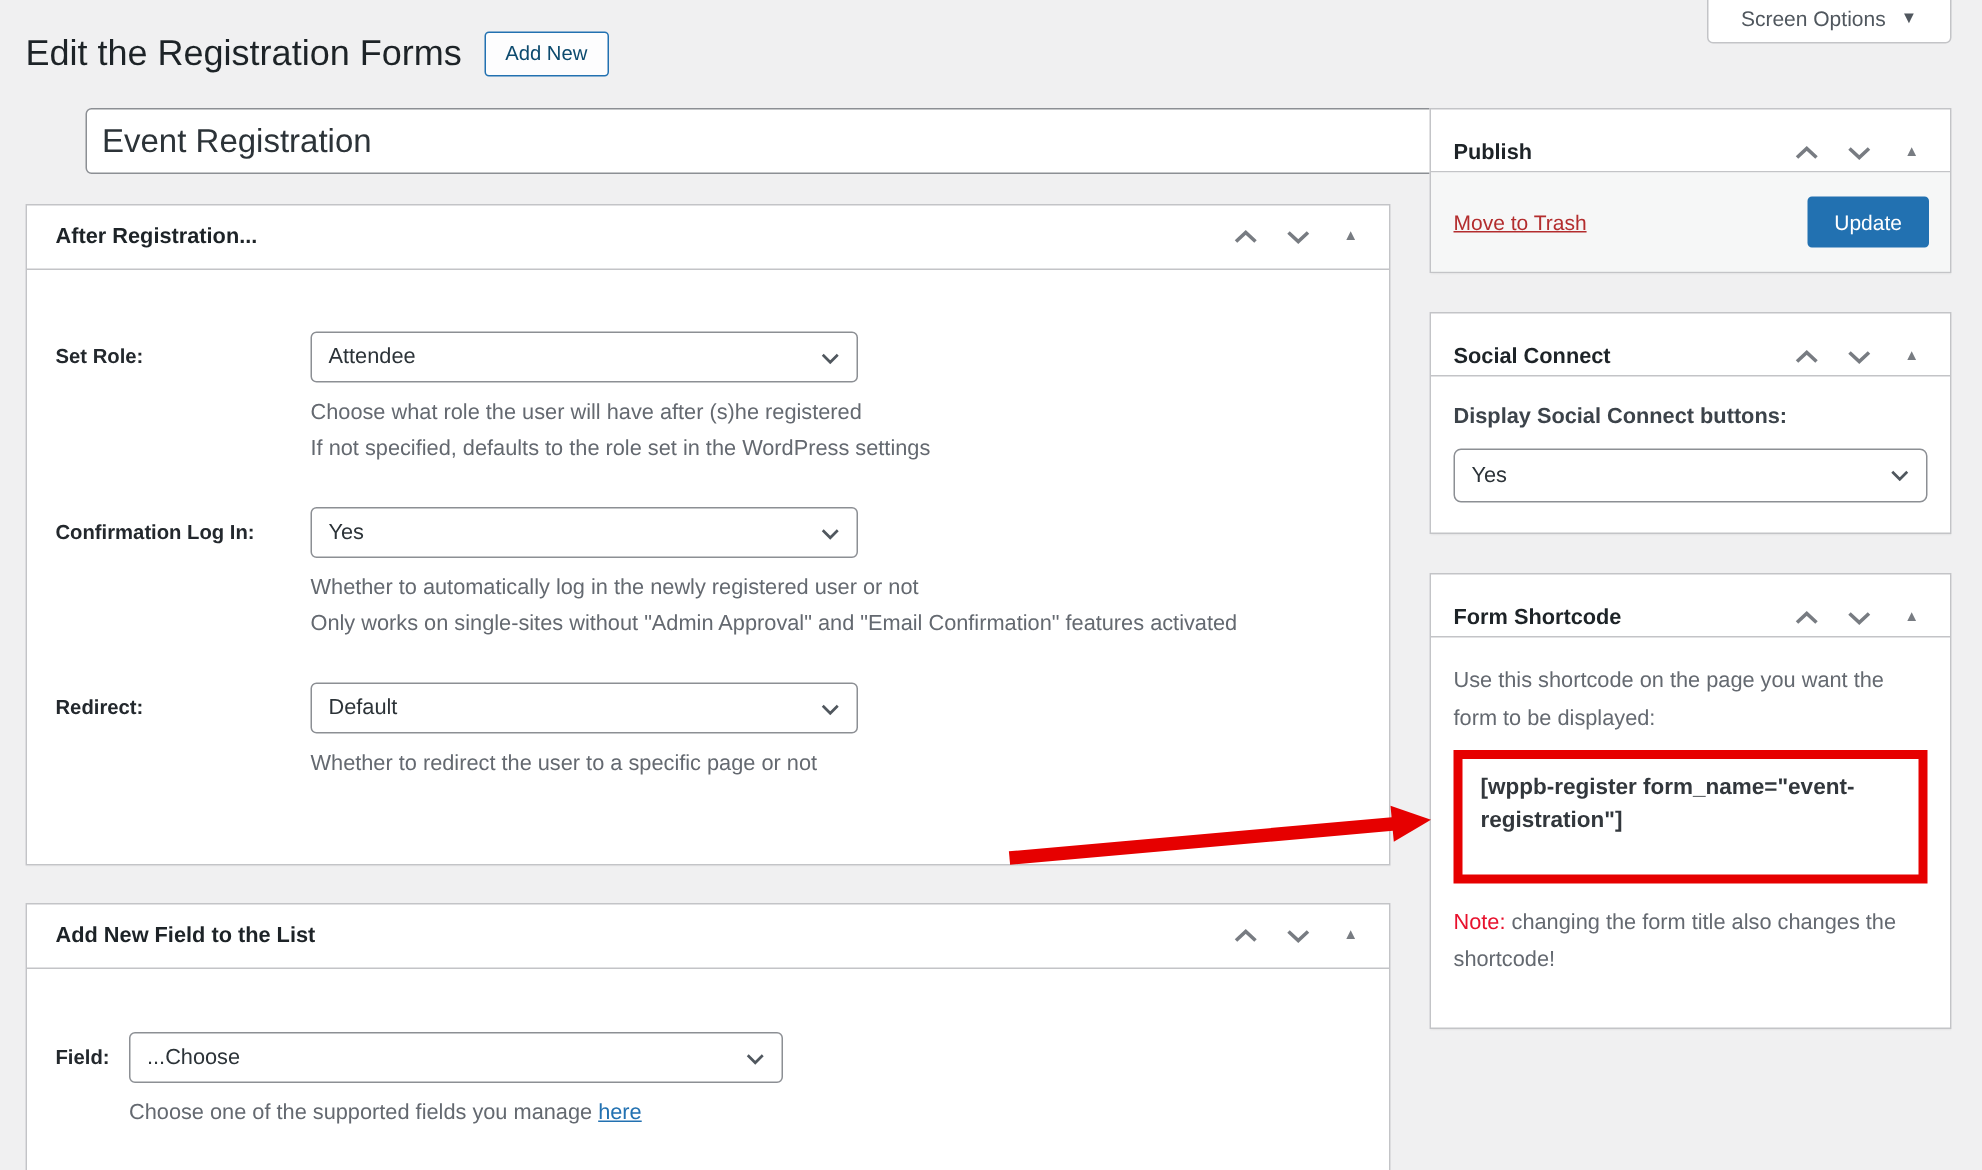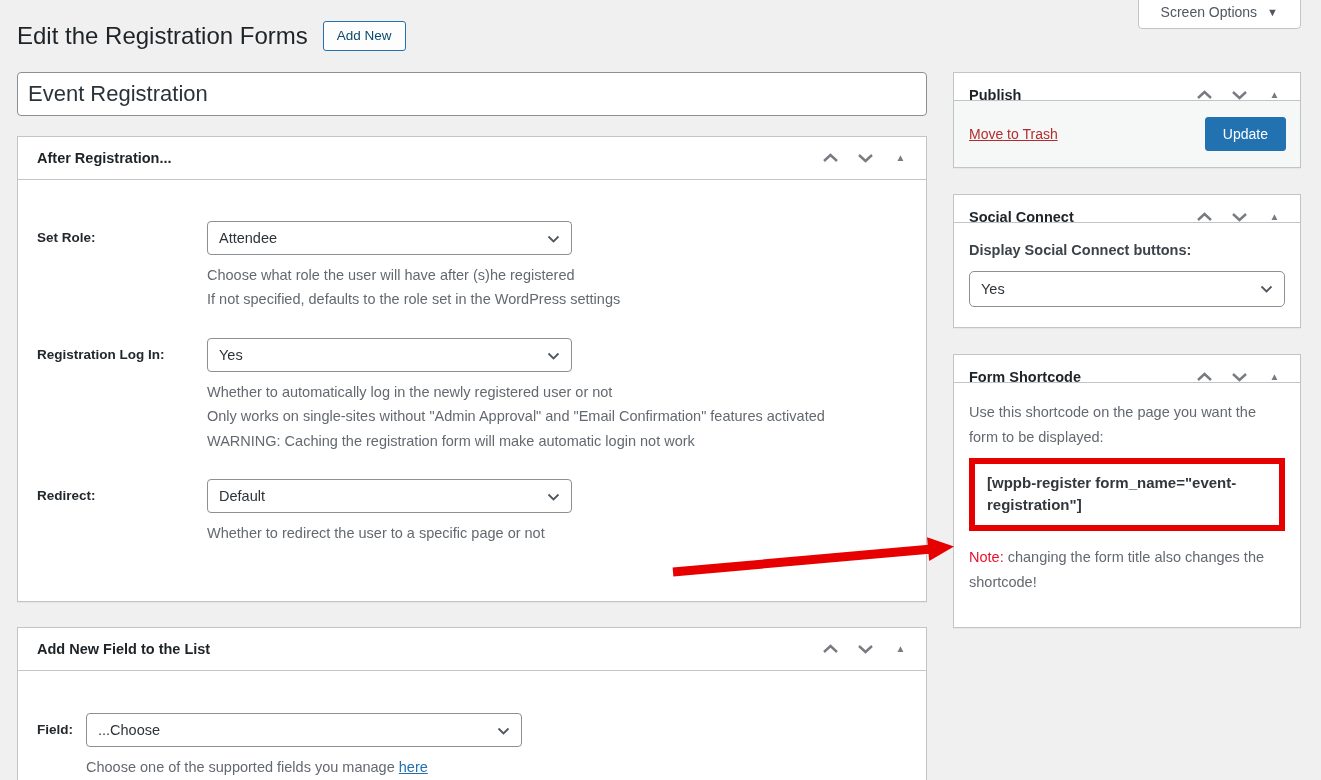--- a/index.html
+++ b/index.html
@@ -75,20 +75,21 @@
     width: 100%;
     height: 44px;
     padding: 3px 10px;
     font-family: inherit;
     font-size: 22px;
     color: #2c3338;
     background: #fff;
     border: 1px solid #8c8f94;
     border-radius: 4px;
     outline: none;
+    margin-left: 40px;
   }
 
   
   .postbox {
     background: #fff;
     border: 1px solid #c3c4c7;
     box-shadow: 0 1px 1px rgba(0,0,0,.04);
     margin-top: 20px;
   }
   .postbox + .postbox { margin-top: 25px; }
@@ -155,21 +156,21 @@
   .desc + .desc { margin-top: 2px; }
   .desc a { color: #2271b1; }
 
   
   .side-box {
     background: #fff;
     border: 1px solid #c3c4c7;
     box-shadow: 0 1px 1px rgba(0,0,0,.04);
     margin-bottom: 26px;
   }
-  .side-box .postbox-header { padding: 16px 8px 0 15px; height: 28px; }
+  .side-box .postbox-header { padding: 16px 8px 0 15px; height: 42px; }
   .publish-body {
     display: flex; align-items: center; justify-content: space-between;
     background: #f6f7f7;
     padding: 16px 14px 16px 15px;
     gap: 31px;
   }
   .trash-link {
     font-size: 14px;
     color: #b32d2e;
     text-decoration: underline;
@@ -188,21 +189,21 @@
   .social-body { padding: 19px 15px 20px; }
   .social-label { font-size: 14.5px; color: #3c434a; font-weight: bold; }
   .social-body .fake-select { margin-top: 13px; }
 
   .shortcode-body { padding: 17px 15px 19px; }
   .shortcode-intro { margin: 0; font-size: 14.5px; color: #646970; line-height: 1.75; }
   .shortcode-box {
     margin-top: 7px;
     border: 6px solid #e60000;
     background: #fff;
-    padding: 8px 12px 8px;
+    padding: 8px 12px 24px;
     font-size: 15px;
     font-weight: 700;
     color: #32373c;
     line-height: 1.5;
     word-wrap: break-word;
   }
   .shortcode-note { margin: 14px 0 12px; font-size: 14.5px; color: #646970; line-height: 1.75; }
   .note-red { color: #e8112d; }
 
   
@@ -265,31 +266,30 @@
                 <svg class="chev" width="13" height="8" viewBox="0 0 13 8">
                     <polyline points="1.5,1.5 6.5,6.5 11.5,1.5" fill="none" stroke="#50575e" stroke-width="1.8"></polyline>
                   </svg>
               </div>
               <p class="desc">Choose what role the user will have after (s)he registered</p>
               <p class="desc">If not specified, defaults to the role set in the WordPress settings</p>
             </div>
           </div>
 
           <div class="form-row">
-            <div class="row-label">Registration Log In:</div>
+            <div class="row-label">Confirmation Log In:</div>
             <div class="row-field">
               <div class="fake-select">
                 <span>Yes</span>
                 <svg class="chev" width="13" height="8" viewBox="0 0 13 8">
                     <polyline points="1.5,1.5 6.5,6.5 11.5,1.5" fill="none" stroke="#50575e" stroke-width="1.8"></polyline>
                   </svg>
               </div>
               <p class="desc">Whether to automatically log in the newly registered user or not</p>
               <p class="desc">Only works on single-sites without "Admin Approval" and "Email Confirmation" features activated</p>
-              <p class="desc">WARNING: Caching the registration form will make automatic login not work</p>
             </div>
           </div>
 
           <div class="form-row">
             <div class="row-label">Redirect:</div>
             <div class="row-field">
               <div class="fake-select">
                 <span>Default</span>
                 <svg class="chev" width="13" height="8" viewBox="0 0 13 8">
                     <polyline points="1.5,1.5 6.5,6.5 11.5,1.5" fill="none" stroke="#50575e" stroke-width="1.8"></polyline>

